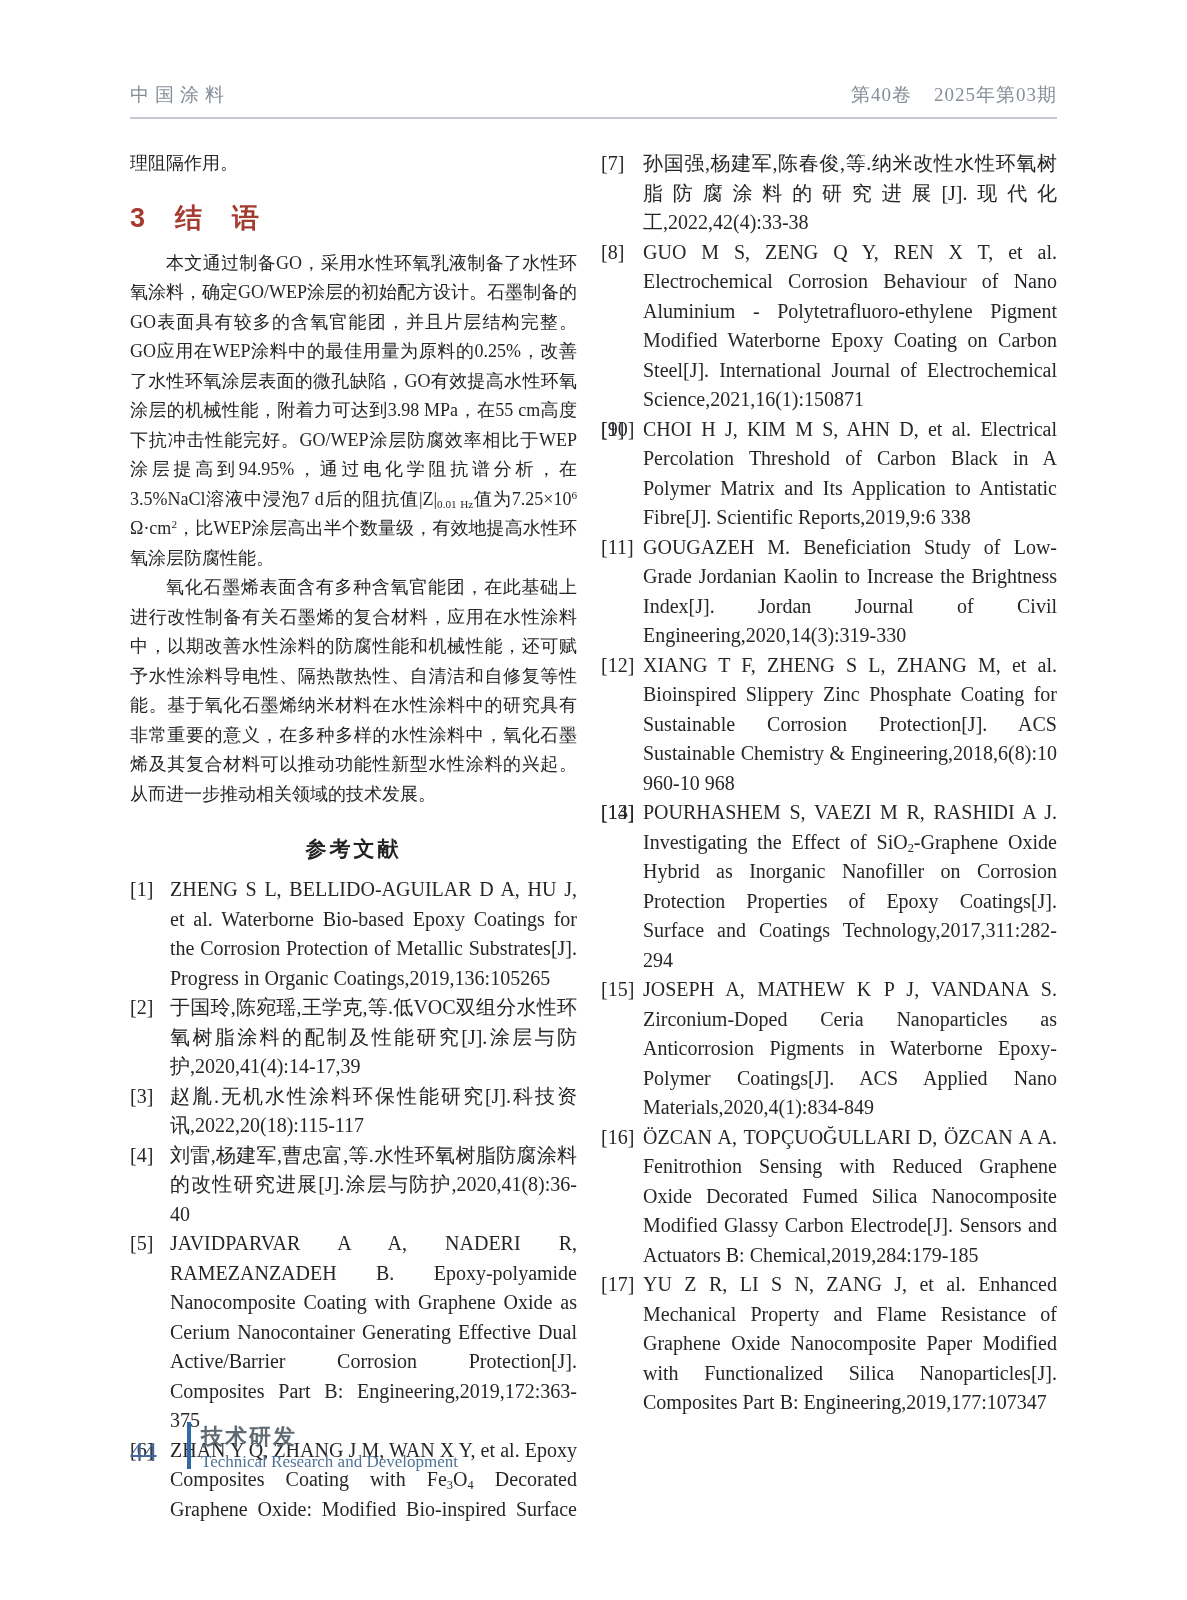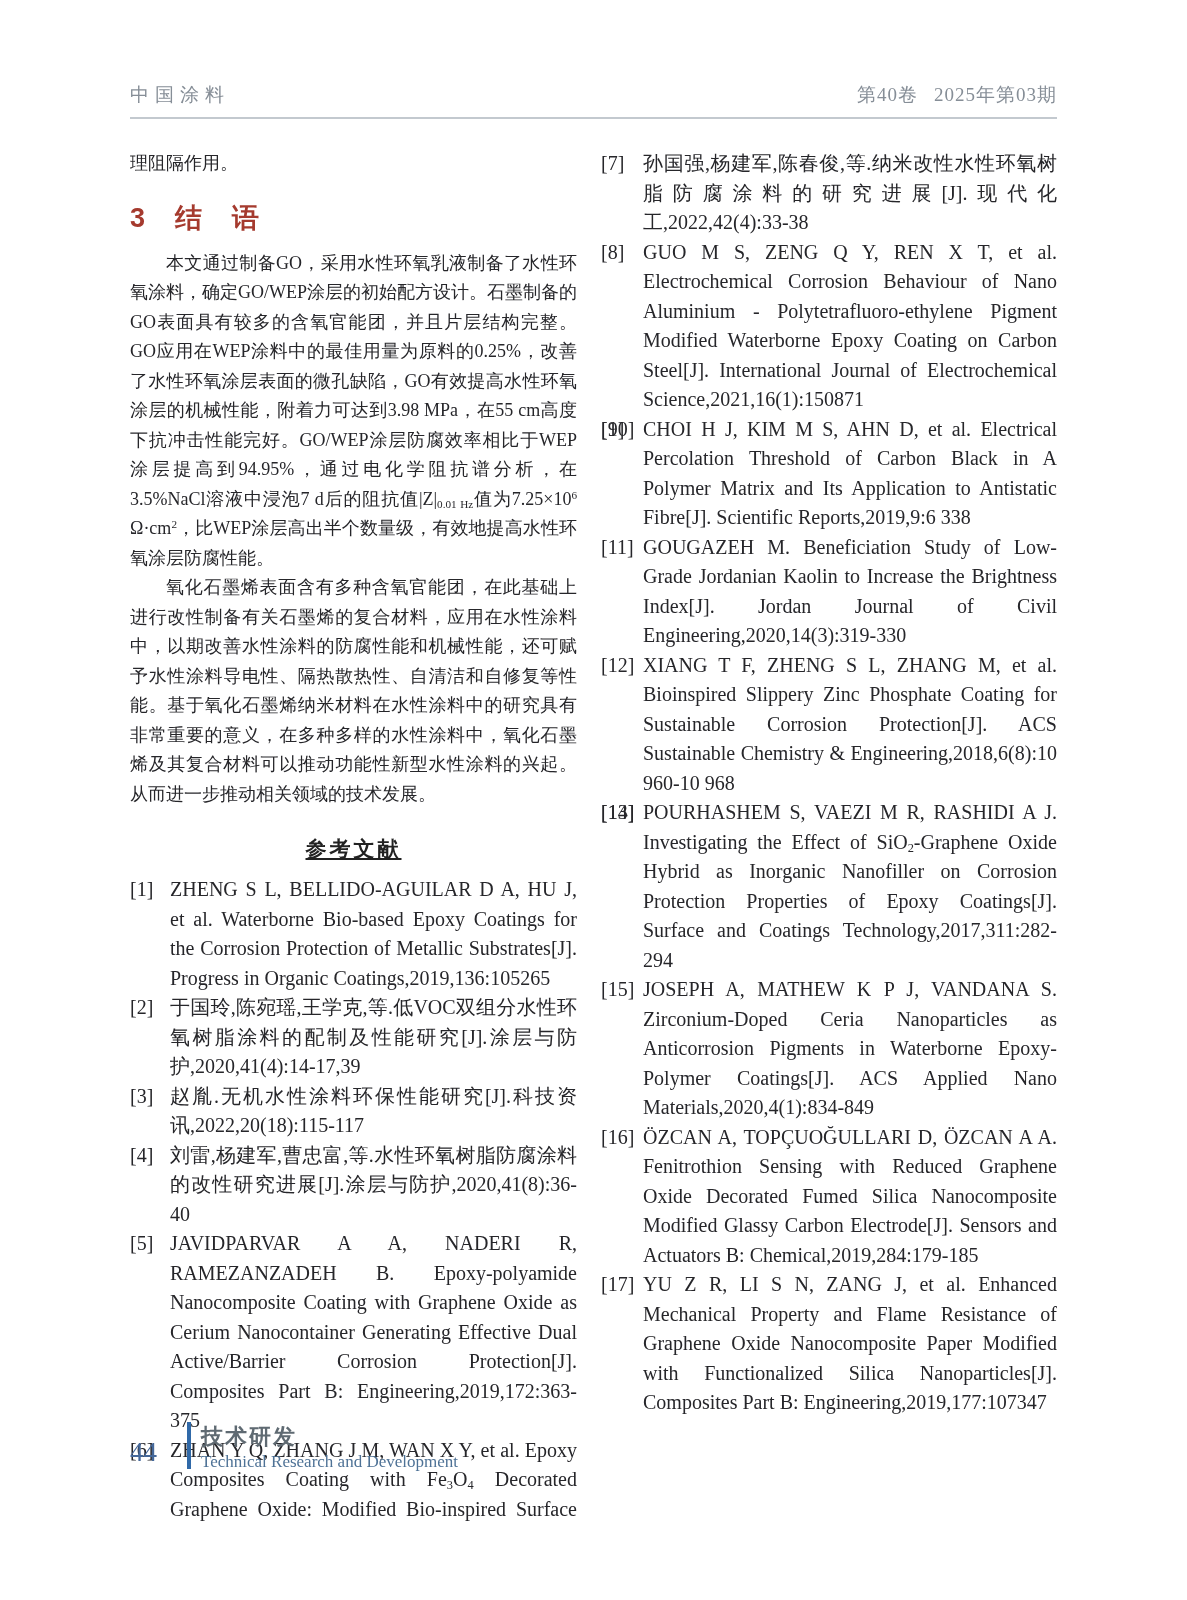--- a/index.html
+++ b/index.html
@@ -15,21 +15,21 @@
   }
   
   .hdr {
     display:flex; justify-content:space-between; align-items:flex-end;
     padding-bottom:9px;
     border-bottom:2px solid #c3c9cf;
     color:#868e97; font-size:19px;
   }
   .hdr-journal { letter-spacing:6px; }
   .hdr-right { letter-spacing:1px; }
-  .hdr-right .issue { margin-left:16px; }
+  .hdr-right .issue { margin-left:22px; }
   
   .columns { display:flex; gap:24px; margin-top:30px; }
   .col-left  { width:447px; }
   .col-right { width:456px; }
   
   .body-frag, .body-para {
     margin:0; font-size:18px; line-height:29.5px;
     text-align:justify; text-justify:inter-ideograph;
   }
   .body-para { text-indent:2em; }
@@ -40,21 +40,20 @@
     font-size:27px; font-weight:bold;
   }
   .sec-no { margin-right:30px; }
   .sec-title { letter-spacing:30px; }
   
   .ref-heading {
     margin:26px 0 12px 0; text-align:center;
     font-size:21px; font-weight:bold; letter-spacing:3px;
     font-family:"Liberation Sans","DejaVu Sans",sans-serif;
     color:#222222;
-    text-decoration:underline;
   }
   .ref-list { list-style:none; margin:0; padding:0; font-size:20px; line-height:29.5px; }
   .ref { position:relative; padding-left:40px; text-align:justify; }
   .col-right .ref { padding-left:42px; }
   .ref-no { position:absolute; left:0; top:0; }
   sub,sup { font-size:0.62em; line-height:0; }
   sub { vertical-align:-0.25em; }
   sup { vertical-align:0.55em; }
   
   .ftr { position:absolute; left:130px; bottom:55px; display:flex; align-items:flex-end; }

